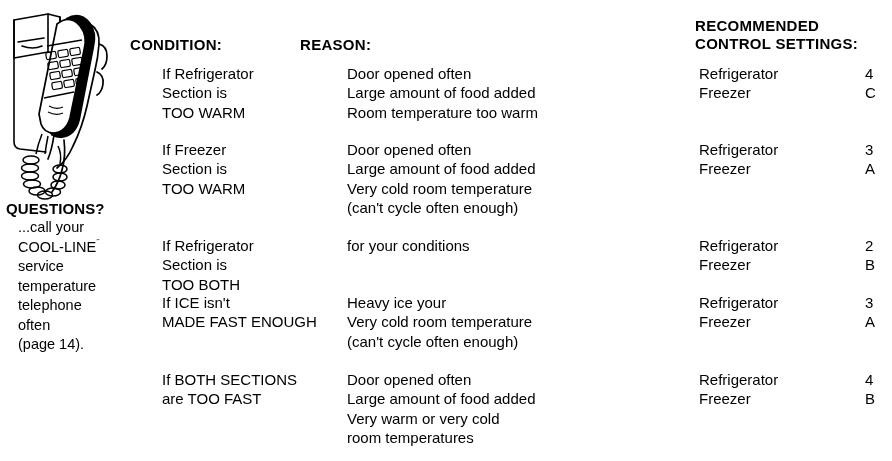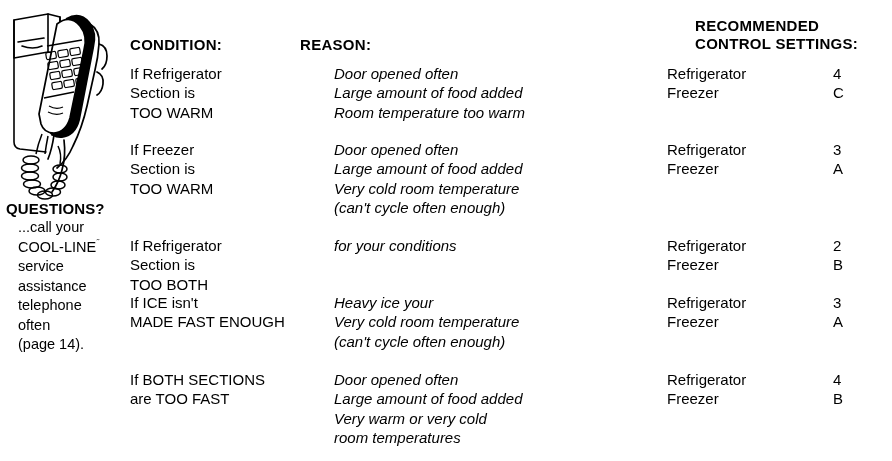--- a/index.html
+++ b/index.html
@@ -85,27 +85,28 @@
   .row {
     position: absolute;
     left: 0;
     right: 0;
   }
   .cell {
     position: absolute;
     font-size: 15px;
     line-height: 19.4px;
     font-weight: 400;
+    margin-left: 32px;
   }
   .cell .ln {
     display: block;
     white-space: nowrap;
   }
   .c-condition { left: 130px; width: 180px; }
-  .c-reason    { left: 334px; width: 340px; font-style: italic; }
+  .c-reason    { left: 315px; width: 340px; }
   .c-setlabel  { left: 667px; width: 140px; }
   .c-setvalue  { left: 833px; width: 30px; text-align: left; }
 
   .r1 { top: 64px; }
   .r2 { top: 140px; }
   .r3 { top: 236px; }
   .r4 { top: 293px; }
   .r5 { top: 370px; }
 </style>
 </head>
@@ -178,21 +179,21 @@
       </g>
     </svg>
   </div>
 
   <div class="questions-block">
     <div class="questions-title">QUESTIONS?</div>
     <div class="questions-body">
       <span class="ln">...call your</span>
       <span class="ln"><span>COOL-LINE</span><span class="sup-mark">˝</span></span>
       <span class="ln">service</span>
-      <span class="ln">assistance</span>
+      <span class="ln">temperature</span>
       <span class="ln">telephone</span>
       <span class="ln">often</span>
       <span class="ln">(page 14).</span>
     </div>
   </div>
 
   <div class="col-head head-condition">CONDITION:</div>
   <div class="col-head head-reason">REASON:</div>
   <div class="col-head head-settings">
     <span class="hl">RECOMMENDED</span>

